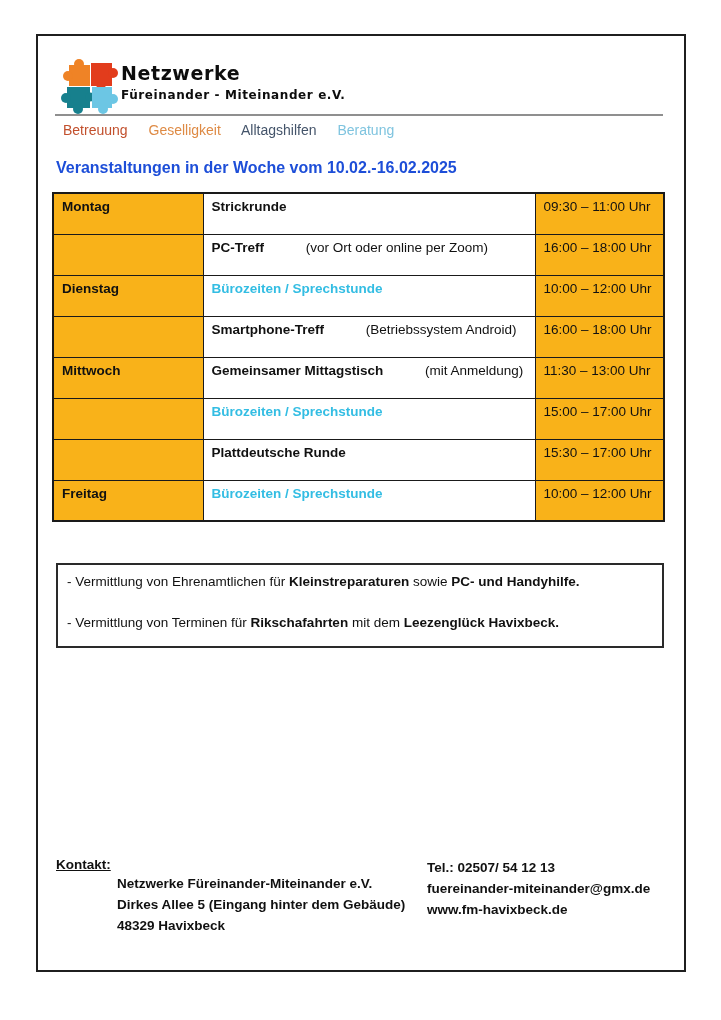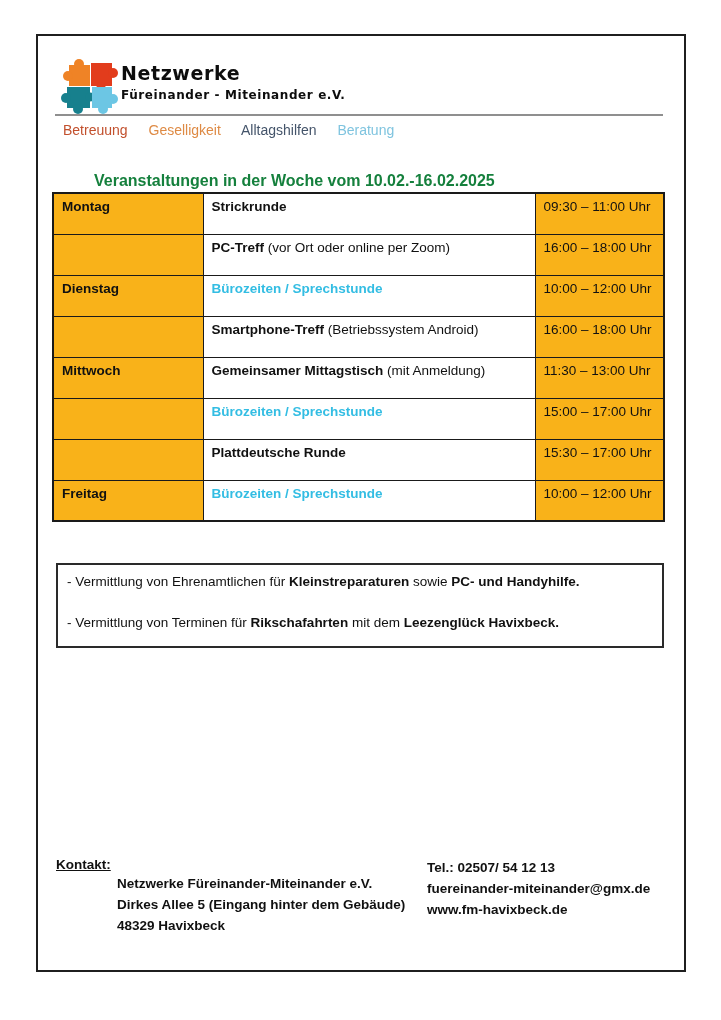--- a/index.html
+++ b/index.html
@@ -18,32 +18,32 @@
 
   .rule { position:absolute; left:55px; top:114px; width:608px; height:2px; background:#8f8f8f; }
 
   .nav { position:absolute; left:63px; top:122px; font-size:14px; white-space:nowrap; }
   .nav span { margin-right:17px;margin-top:20px; }
   .nav-betreuung   { color:#c2502d; }
   .nav-geselligkeit{ color:#de8a44; }
   .nav-alltagshilfen{ color:#44546a; }
   .nav-beratung    { color:#7fc4df; }
 
-  .heading { position:absolute; left:56px; top:172px; font-size:16px; font-weight:bold; color:#15803d;margin-left:38px; }
+  .heading { position:absolute; left:56px; top:159px; font-size:16px; font-weight:bold; color:#1d4ed8; }
 
   table.schedule { position:absolute; left:52px; top:192px; width:611px;
                    border-collapse:collapse; table-layout:fixed;
                    border:2px solid #1a1a1a; }
   table.schedule td { border:1.5px solid #1a1a1a; vertical-align:top;
                       padding:5px 8px 0 8px; height:41px; font-size:13.5px; }
   .cell-day  { background:#f9b219; font-weight:bold; }
   .cell-time { background:#f9b219; font-size:13px; padding:5px 5px 0 6px; }
   .ev { font-weight:bold; }
   .ev.teal { color:#33bde3; }
-  .ev-detail { font-weight:normal; }
+  .ev-detail { font-weight:normal;margin-left:38px; }
 
   .info-box { position:absolute; left:56px; top:563px; width:608px; height:85px;
               border:2px solid #2a2a2a; font-size:13.5px; }
   .info-line1 { position:absolute; left:9px; top:9px; }
   .info-line2 { position:absolute; left:9px; top:50px; }
   .info-box b { font-weight:bold; }
 
   .contact-label { position:absolute; left:56px; top:857px; font-size:13.5px;
                    font-weight:bold; text-decoration:underline; }
   .contact-address { position:absolute; left:117px; top:857px; font-size:13.5px;

